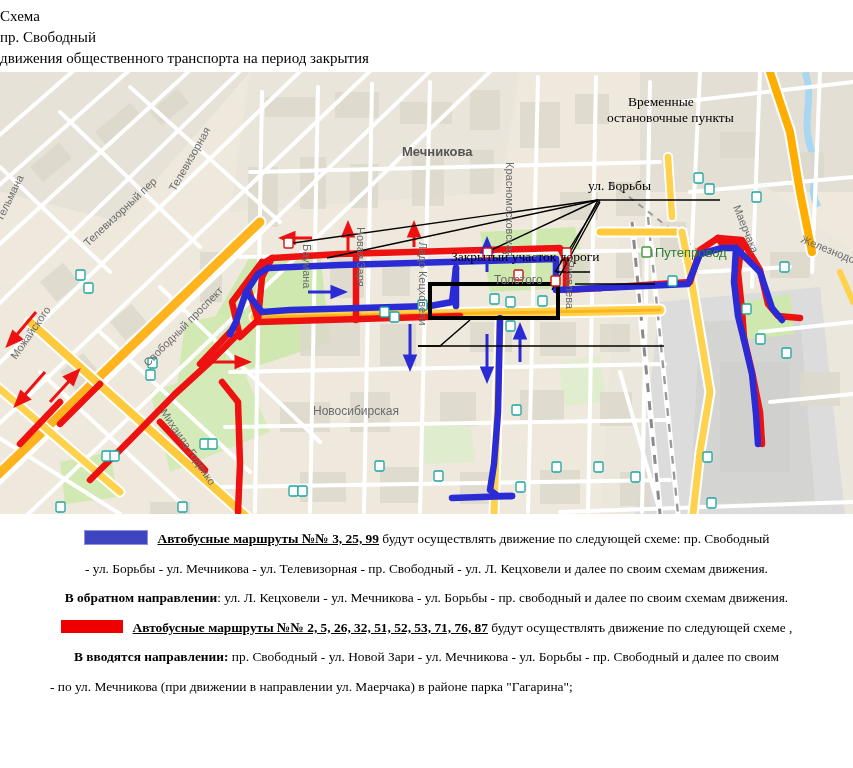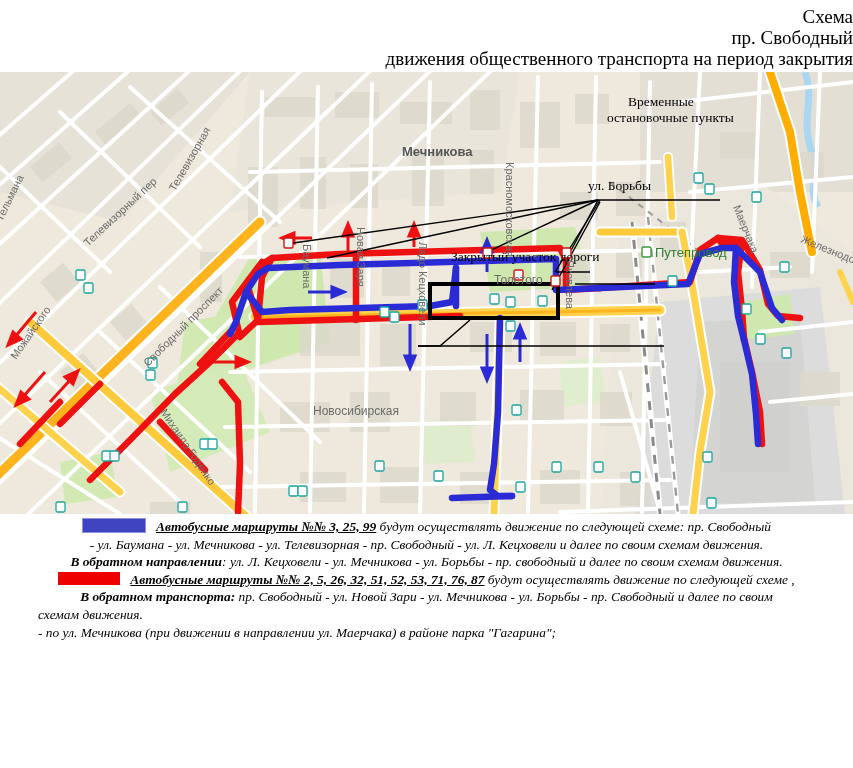--- a/index.html
+++ b/index.html
@@ -5,23 +5,23 @@
   html,body{margin:0;padding:0;background:#ffffff;}
   body{
     width:853px;height:768px;overflow:hidden;
     font-family:"Liberation Serif", serif;
     color:#000;
   }
   
   .title-block{
     width:853px;
     padding-top:6px;
-    text-align:right;
+    text-align:left;
     font-family:"Liberation Serif", serif;
-    font-size:19px;
+    font-size:15px;
     line-height:21px;
     color:#000;
   }
   .title-line{display:block;white-space:nowrap;}
 
   
   .map-wrap{
     position:relative;
     width:853px;height:442px;
     margin-top:3px;
@@ -34,21 +34,21 @@
   .legend{
     position:relative;
     width:853px;
     padding:4px 8px 0 8px;
     box-sizing:border-box;
     font-family:"Liberation Serif", serif;
     font-size:13.4px;
     line-height:17.6px;
     text-align:center;
   }
-  .legend p{margin:0;font-style:italic;}
+  .legend p{margin:12px;}
   .sw{
     display:inline-block;
     vertical-align:middle;
     width:62px;height:13px;
     margin-right:10px;
     position:relative;top:-2px;
   }
   .sw.blue{background:#3f44c0;border:1px solid #8e90dd;}
   .sw.red{background:#ee0000;}
   b.u{font-weight:bold;text-decoration:underline;}
@@ -413,27 +413,26 @@
 
   </g>
 </svg>
 </div>
 
 <div class="legend">
 
   <p>
     <span class="sw blue"></span><b class="u">Автобусные маршруты №№ 3, 25, 99</b><span> будут осуществлять движение по следующей схеме: пр. Свободный</span>
   </p>
-  <p>- ул. Баумана - ул.  Мечникова - ул. Телевизорная - пр. Свободный - ул. Л. Кецховели и далее по своим схемам движения.</p>
+  <p>- ул. Борьбы - ул.  Мечникова - ул. Телевизорная - пр. Свободный - ул. Л. Кецховели и далее по своим схемам движения.</p>
   <p>
     <b class="nb">В обратном направлении</b><span>: ул. Л. Кецховели - ул. Мечникова - ул. Борьбы - пр. свободный и далее по своим схемам движения.</span>
   </p>
 
   <p>
     <span class="sw red"></span><b class="u">Автобусные маршруты №№ 2, 5, 26, 32, 51, 52, 53, 71, 76, 87</b><span> будут осуществлять движение по следующей схеме ,</span>
   </p>
   <p>
-    <b class="nb">В обратном транспорта:</b><span> пр. Свободный - ул. Новой Зари - ул. Мечникова - ул. Борьбы - пр. Свободный и далее по своим</span>
+    <b class="nb">В вводятся направлении:</b><span> пр. Свободный - ул. Новой Зари - ул. Мечникова - ул. Борьбы - пр. Свободный и далее по своим</span>
   </p>
-  <p class="leftp">схемам движения.</p>
 
   <p class="leftp">- по ул. Мечникова (при движении в направлении ул. Маерчака)   в районе парка "Гагарина";</p>
 </div>
 
 </body></html>

